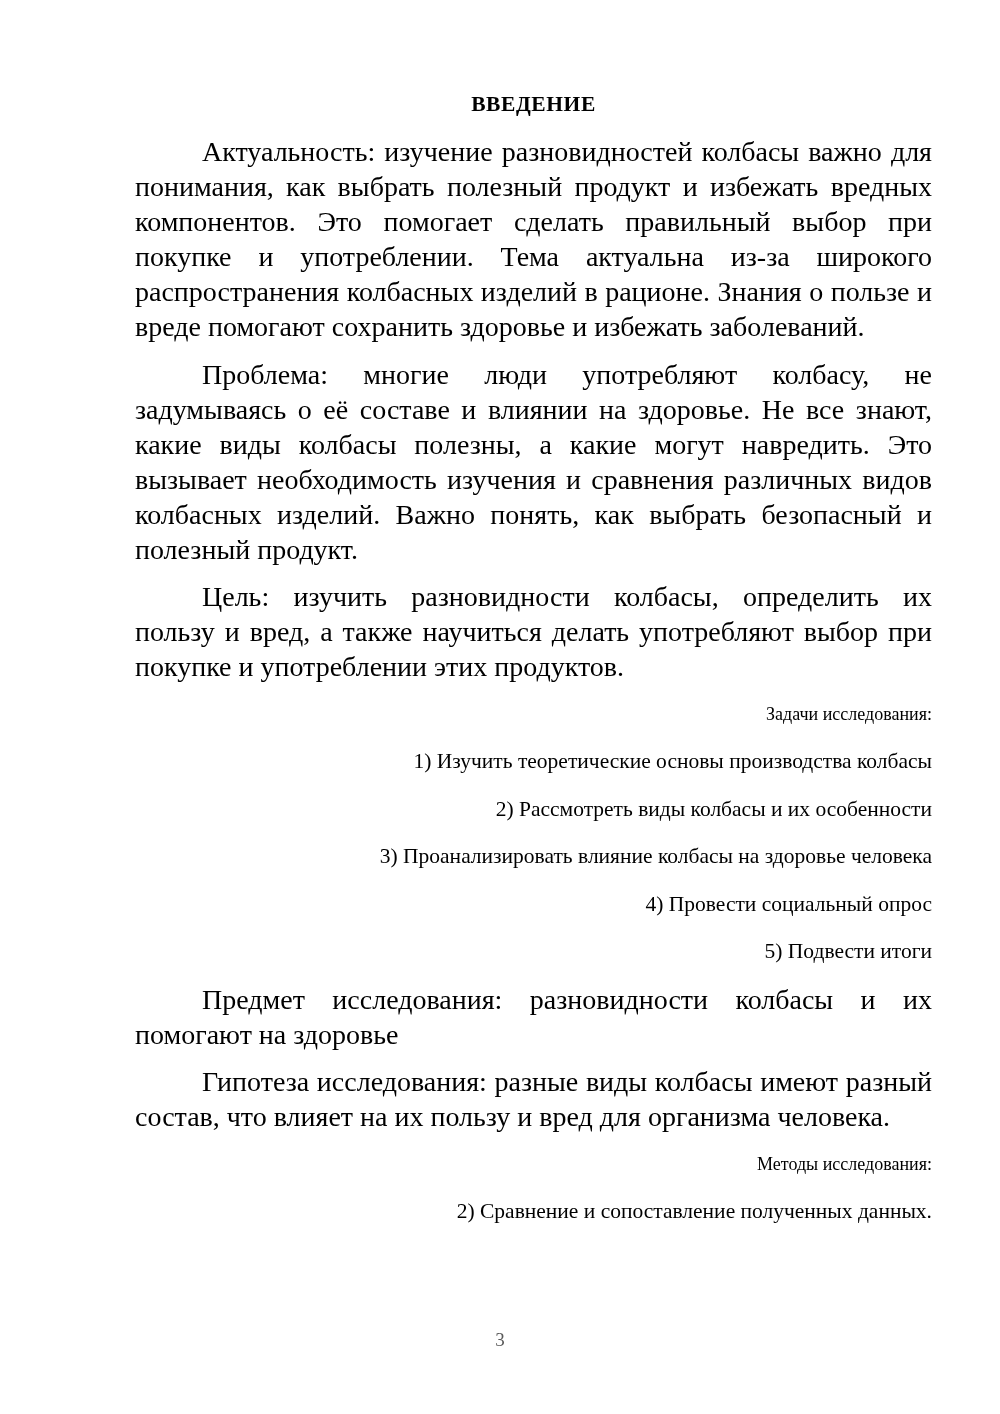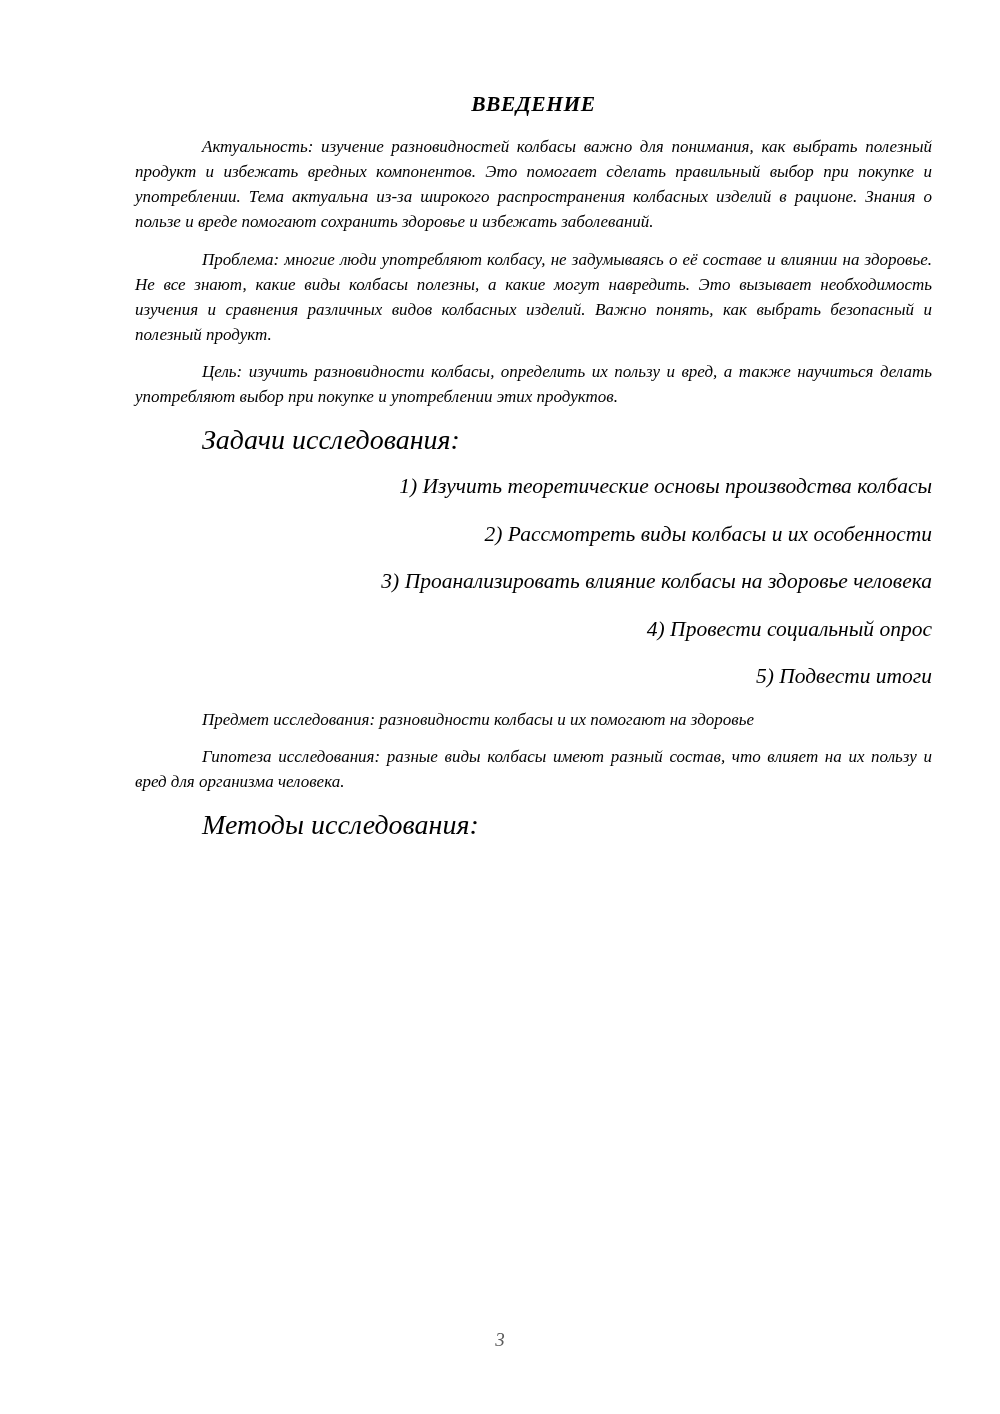--- a/index.html
+++ b/index.html
@@ -13,49 +13,48 @@
     color: #000000;
   }
   .page {
     position: relative;
     width: 1000px;
     height: 1414px;
     margin: 0 auto;
     background: #ffffff;
     box-sizing: border-box;
     overflow: hidden;
-    font-style: italic;
   }
   .content {
     position: absolute;
     left: 135px;
     top: 88px;
     width: 797px;
   }
   .doc-title {
     font-size: 21.5px;
     font-weight: bold;
     text-align: center;
     letter-spacing: 0.6px;
     line-height: 1.5;
     margin: 0 0 14px 0;
   }
   .para {
-    font-size: 17px;
-    line-height: 25px;
+    font-size: 28px;
+    line-height: 35px;
     text-align: justify;
     text-justify: inter-word;
     text-indent: 67px;
     margin: 0 0 12.5px 0;
     hyphens: none;
   }
   .heading-line {
-    font-size: 28px;
+    font-size: 18px;
     line-height: 35px;
-    text-align: left;
+    text-align: right;
     text-indent: 67px;
     margin: 0 0 12.5px 0;
   }
   .list-item {
     font-size: 21.5px;
     line-height: 35px;
     text-align: right;
     text-indent: 0;
     padding-left: 42px;
     margin: 0 0 12.5px 0;
@@ -99,19 +98,20 @@
     <p class="list-item">5) Подвести итоги</p>
 
 
     <p class="para">Предмет исследования: разновидности колбасы и их помогают на здоровье</p>
 
     <p class="para">Гипотеза исследования: разные виды колбасы имеют разный состав, что влияет на их пользу и вред для организма человека.</p>
 
     <p class="heading-line">Методы исследования:</p>
 
 
+    <p class="list-item">2) Сравнение и сопоставление полученных данных.</p>
 
 
   </div>
 
   <div class="page-number">3</div>
 
 </div>
 
 </body></html>

